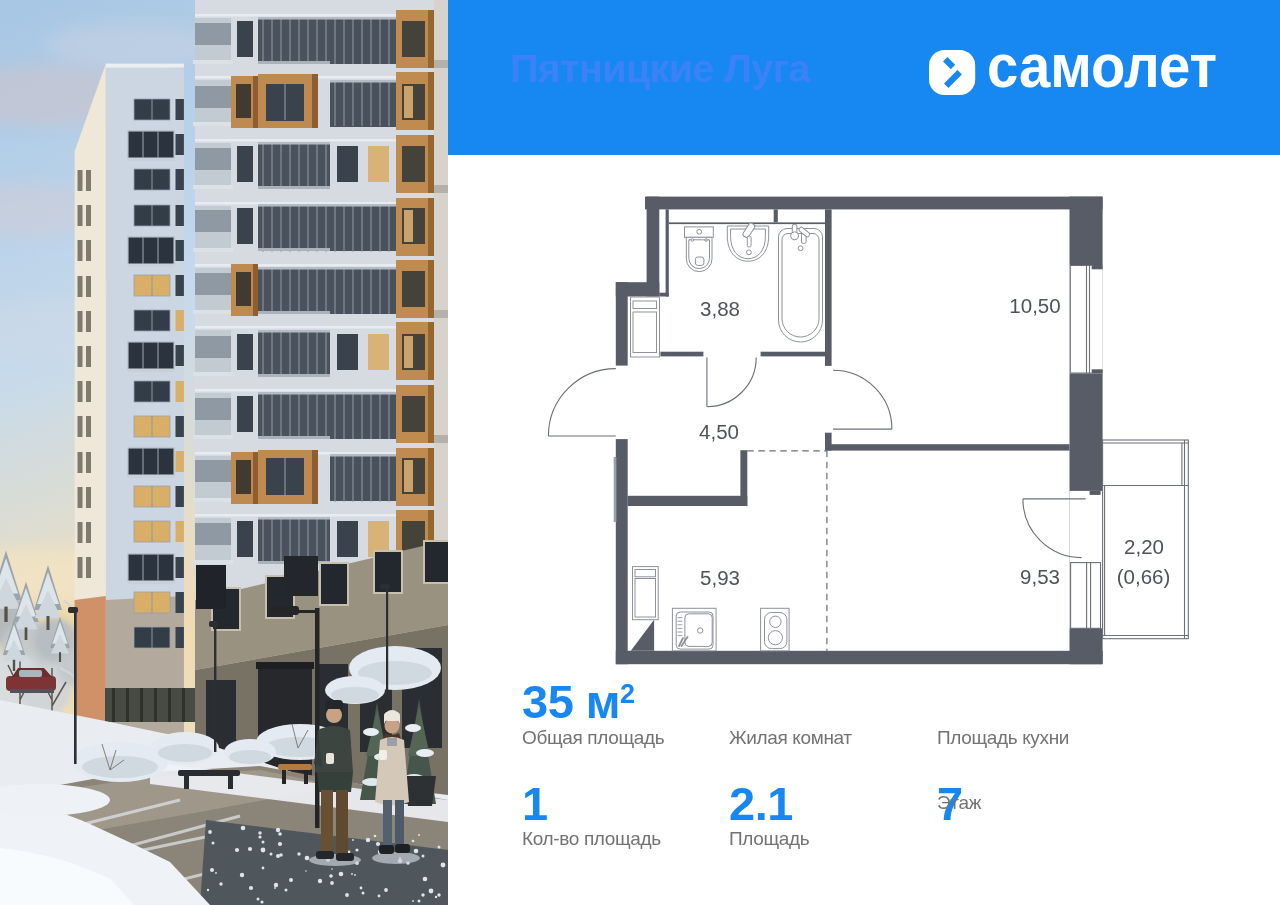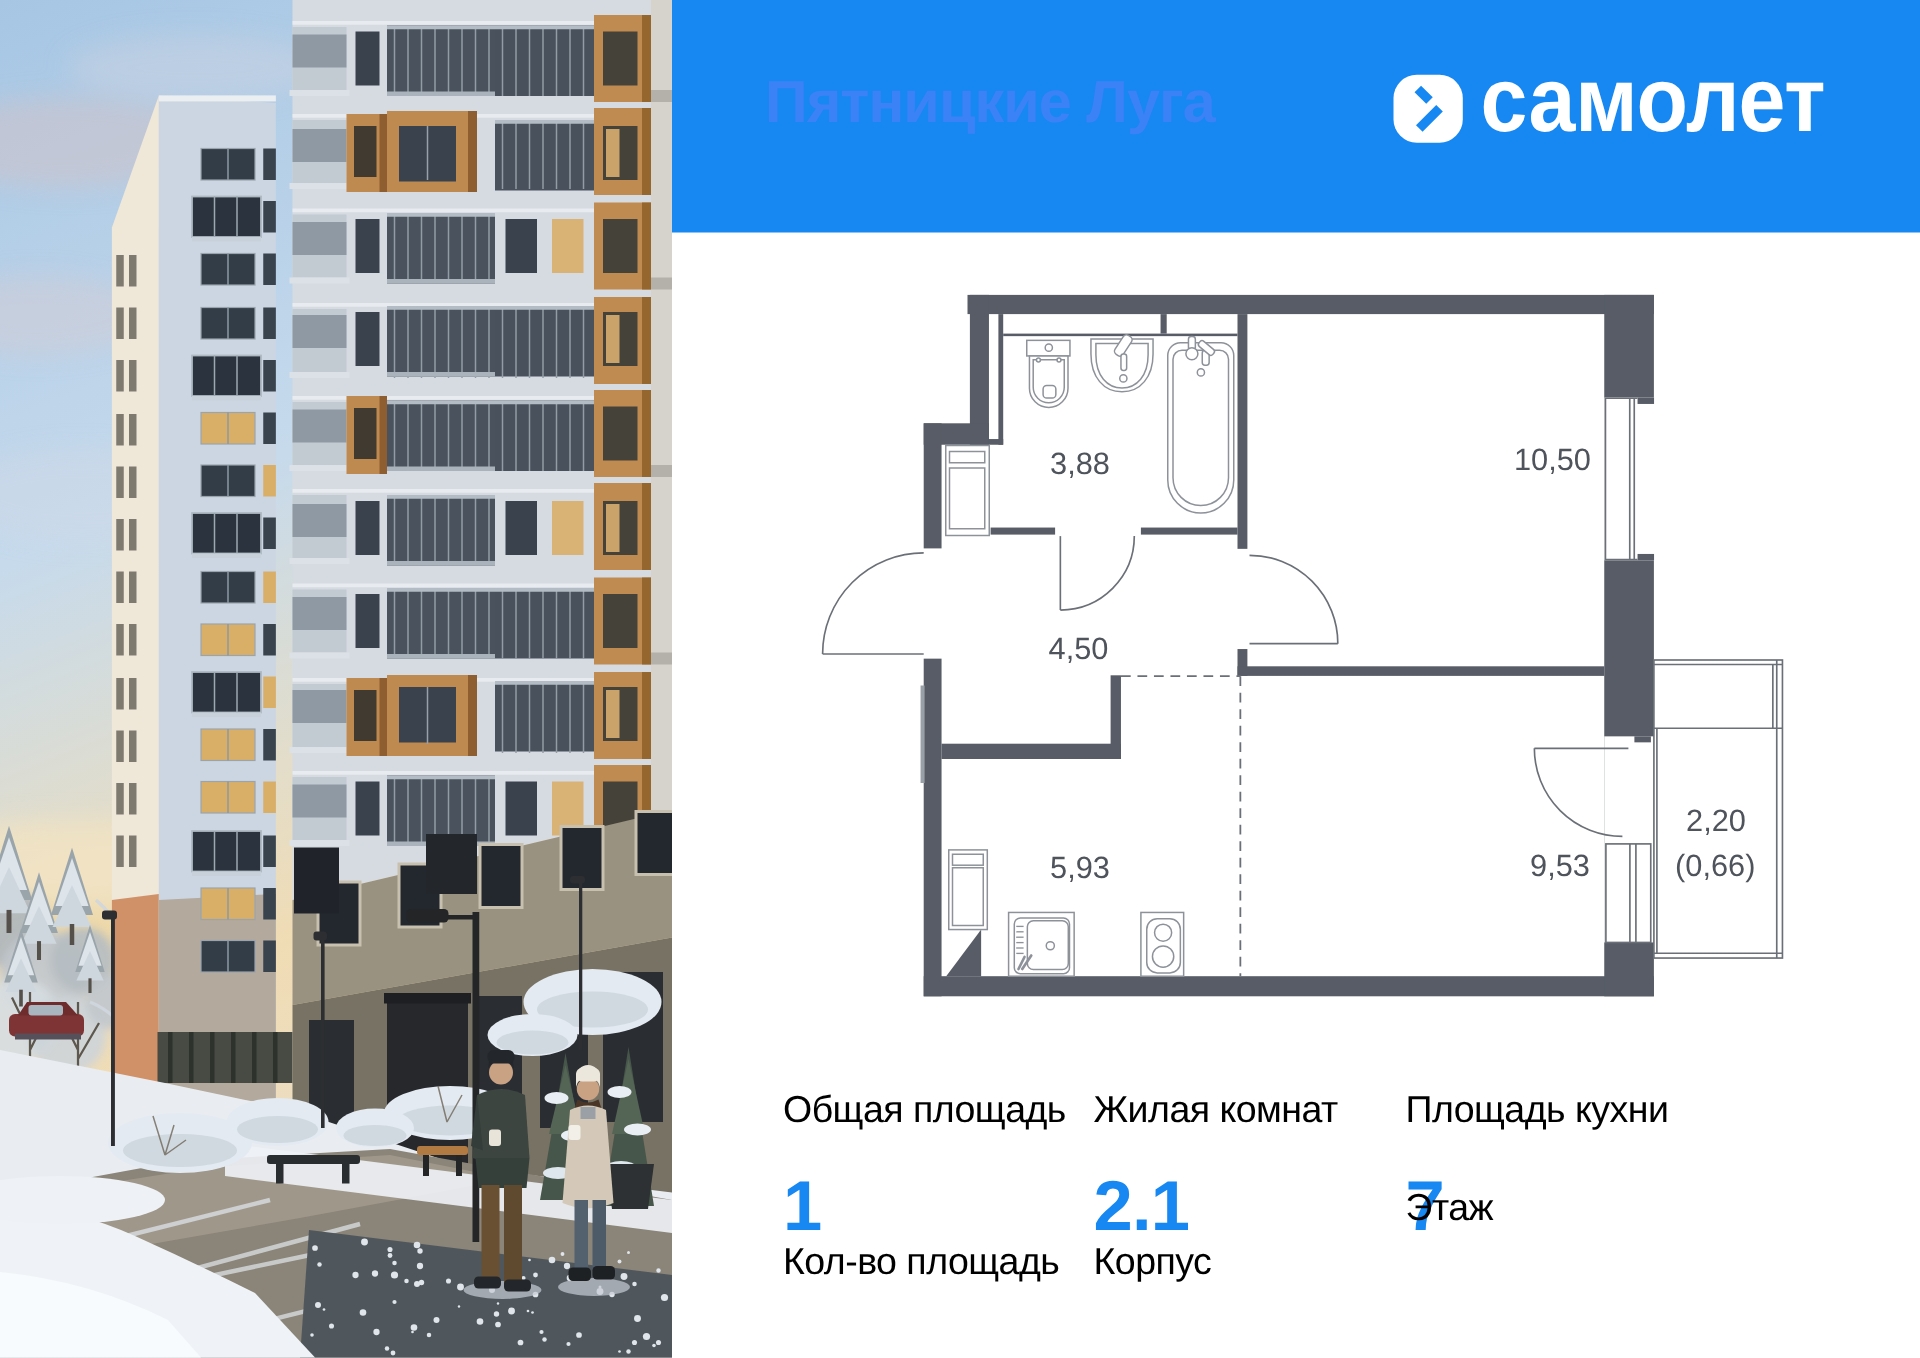--- a/index.html
+++ b/index.html
@@ -1,20 +1,20 @@
 <!DOCTYPE html>
 <html><head><meta charset="utf-8"><title>p</title><style>
 html,body{margin:0;padding:0;background:#fff}
 *{box-sizing:border-box}
 #page{position:relative;width:1280px;height:905px;overflow:hidden;background:#fff;font-family:'Liberation Sans',sans-serif}
 .hdr{position:absolute;left:448px;top:0;width:832px;height:155px;background:#1787f2}
 .htitle{position:absolute;left:510px;top:45.6px;font-size:39.5px;font-weight:700;color:#3b82f6;letter-spacing:-0.6px}
 .num{position:absolute;font-weight:700;color:#1787f2;font-size:47px;line-height:1;letter-spacing:-0.5px;white-space:nowrap}
 .num .sq{font-size:27px;vertical-align:15px;letter-spacing:0}
-.lab{position:absolute;font-size:25px;color:#000000;line-height:1;letter-spacing:-0.35px;white-space:nowrap}
+.lab{position:absolute;font-size:19px;color:#737373;line-height:1;letter-spacing:-0.35px;white-space:nowrap}
 </style></head><body>
 <div id="page">
 
 <svg width="448" height="905" viewBox="0 0 448 905" style="position:absolute;left:0;top:0">
 <defs>
 <linearGradient id="sky" x1="0" y1="0" x2="0.2" y2="1">
           <stop offset="0" stop-color="#a6c6e4"></stop>
           <stop offset="0.4" stop-color="#c6daec"></stop>
           <stop offset="0.62" stop-color="#e3ddca"></stop>
           <stop offset="0.75" stop-color="#f0dcb4"></stop>
@@ -814,32 +814,33 @@
 <text x="1035" y="313.2">10,50</text>
 
 <text x="1040" y="584.2">9,53</text>
 
 <text x="1144" y="553.7">2,20</text>
 
 <text x="1143.5" y="584.2">(0,66)</text>
 </g>
 </svg>
 
+<div class="num" style="left:522px;top:678px">35 м<span class="sq">2</span></div>
 
 <div class="lab" style="left:522px;top:728px">Общая площадь</div>
 
 
 <div class="lab" style="left:729px;top:728px">Жилая комнат</div>
 
 
 <div class="lab" style="left:937px;top:728px">Площадь кухни</div>
 
 <div class="num" style="left:522px;top:780px">1</div>
 
 <div class="lab" style="left:522px;top:829px">Кол-во площадь</div>
 
 <div class="num" style="left:729px;top:780px">2.1</div>
 
-<div class="lab" style="left:729px;top:829px">Корпус</div>
+<div class="lab" style="left:729px;top:829px">Площадь</div>
 
 <div class="num" style="left:937px;top:780px">7</div>
 
 <div class="lab" style="left:937px;top:793px">Этаж</div>
 </div>
 </body></html>

